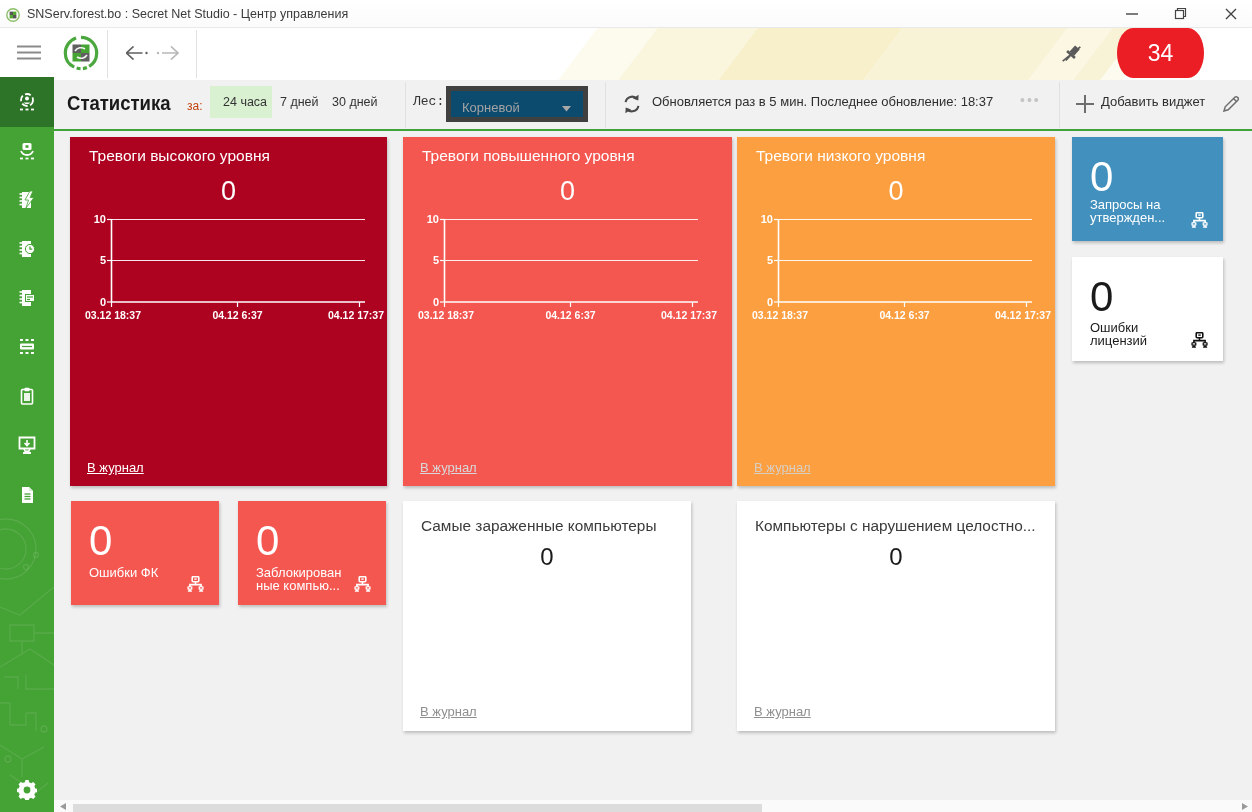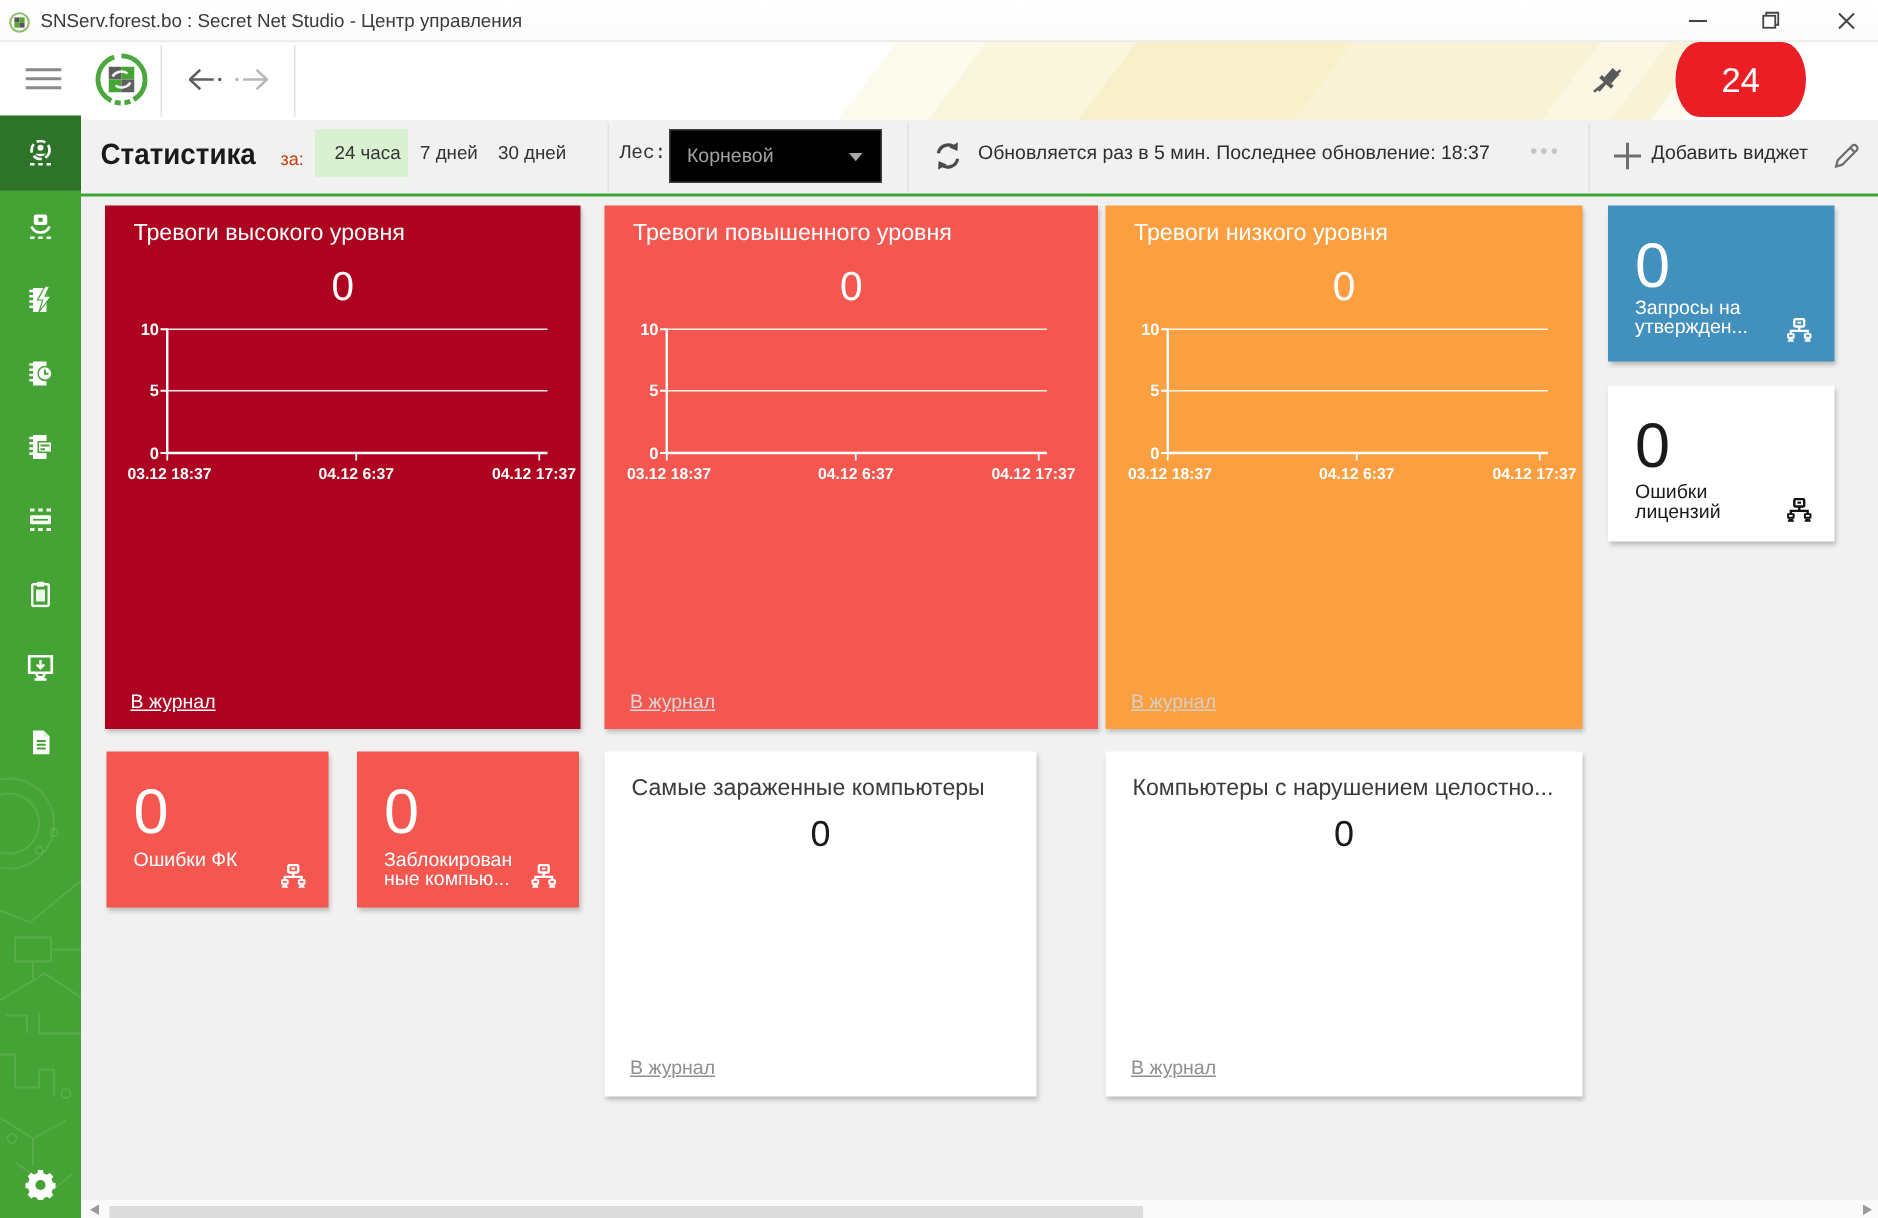--- a/index.html
+++ b/index.html
@@ -103,33 +103,33 @@
   <svg class="abs" style="left:1059px;top:15px" width="25" height="22" viewBox="0 0 22 20">
     <g transform="rotate(42 11 10)" fill="#5a5a5a">
       <rect x="8.2" y="2" width="5.6" height="7.5"></rect>
       <rect x="6.2" y="9.5" width="9.6" height="2.4"></rect>
       <rect x="10.5" y="11.9" width="1.4" height="6"></rect>
     </g>
     <line x1="3" y1="16.5" x2="19" y2="3.5" stroke="#5a5a5a" stroke-width="1.6"></line>
   </svg>
 
   <div class="abs" style="left:1117px;top:-0.5px;width:87px;height:50px;background:#ea1e24;border-radius:16px/25px;
-       color:#fff;font-size:23px;text-align:center;line-height:50px;">24</div>
+       color:#fff;font-size:23px;text-align:center;line-height:50px;">34</div>
 </div>
 
 <div id="header">
   <span class="abs" style="left:13px;top:12px;font-size:19.5px;font-weight:bold;color:#1a1a1a;display:inline-block;transform:scaleX(0.95);transform-origin:0 0;">Статистика</span>
   <span class="abs" style="left:133px;top:19px;font-size:12px;color:#c2410c;">за:</span>
   <div class="abs" style="left:156px;top:6px;width:62px;height:32px;background:#d9f1d1;"></div>
   <span class="abs" style="left:169px;top:15px;font-size:12.5px;color:#333;">24 часа</span>
   <span class="abs" style="left:226px;top:15px;font-size:12.5px;color:#333;">7 дней</span>
   <span class="abs" style="left:278px;top:15px;font-size:12.5px;color:#333;">30 дней</span>
   <div class="hd-sep" style="left:351px"></div>
   <span class="abs" style="left:359px;top:14px;font-size:13px;color:#333;font-family:Liberation Mono, monospace;">Лес:</span>
-  <div class="abs" style="left:392px;top:6px;width:142px;height:36px;background:#000000;border:1px solid #404040;">
+  <div class="abs" style="left:392px;top:6px;width:142px;height:36px;background:#0c4a6e;border:5px solid #404040;">
     <span class="abs" style="left:11px;top:9px;font-size:13px;color:#a3a3a3;">Корневой</span>
     <svg class="abs" style="right:12px;top:15px" width="9" height="6" viewBox="0 0 9 6">
         <path d="M0 0 L9 0 L4.5 5.5 Z" fill="#a8a8a8"></path>
       </svg>
   </div>
   <div class="hd-sep" style="left:551px"></div>
 
   <svg class="abs" style="left:568px;top:14px" width="20" height="20" viewBox="0 0 20 20">
     <path d="M3.6 8.2 a6.6 6.6 0 0 1 11.4 -3.4" fill="none" stroke="#4a4a4a" stroke-width="2.1"></path>
     <path d="M16.6 0.8 l-0.3 5.8 -5.4 -2.2 Z" fill="#4a4a4a"></path>

